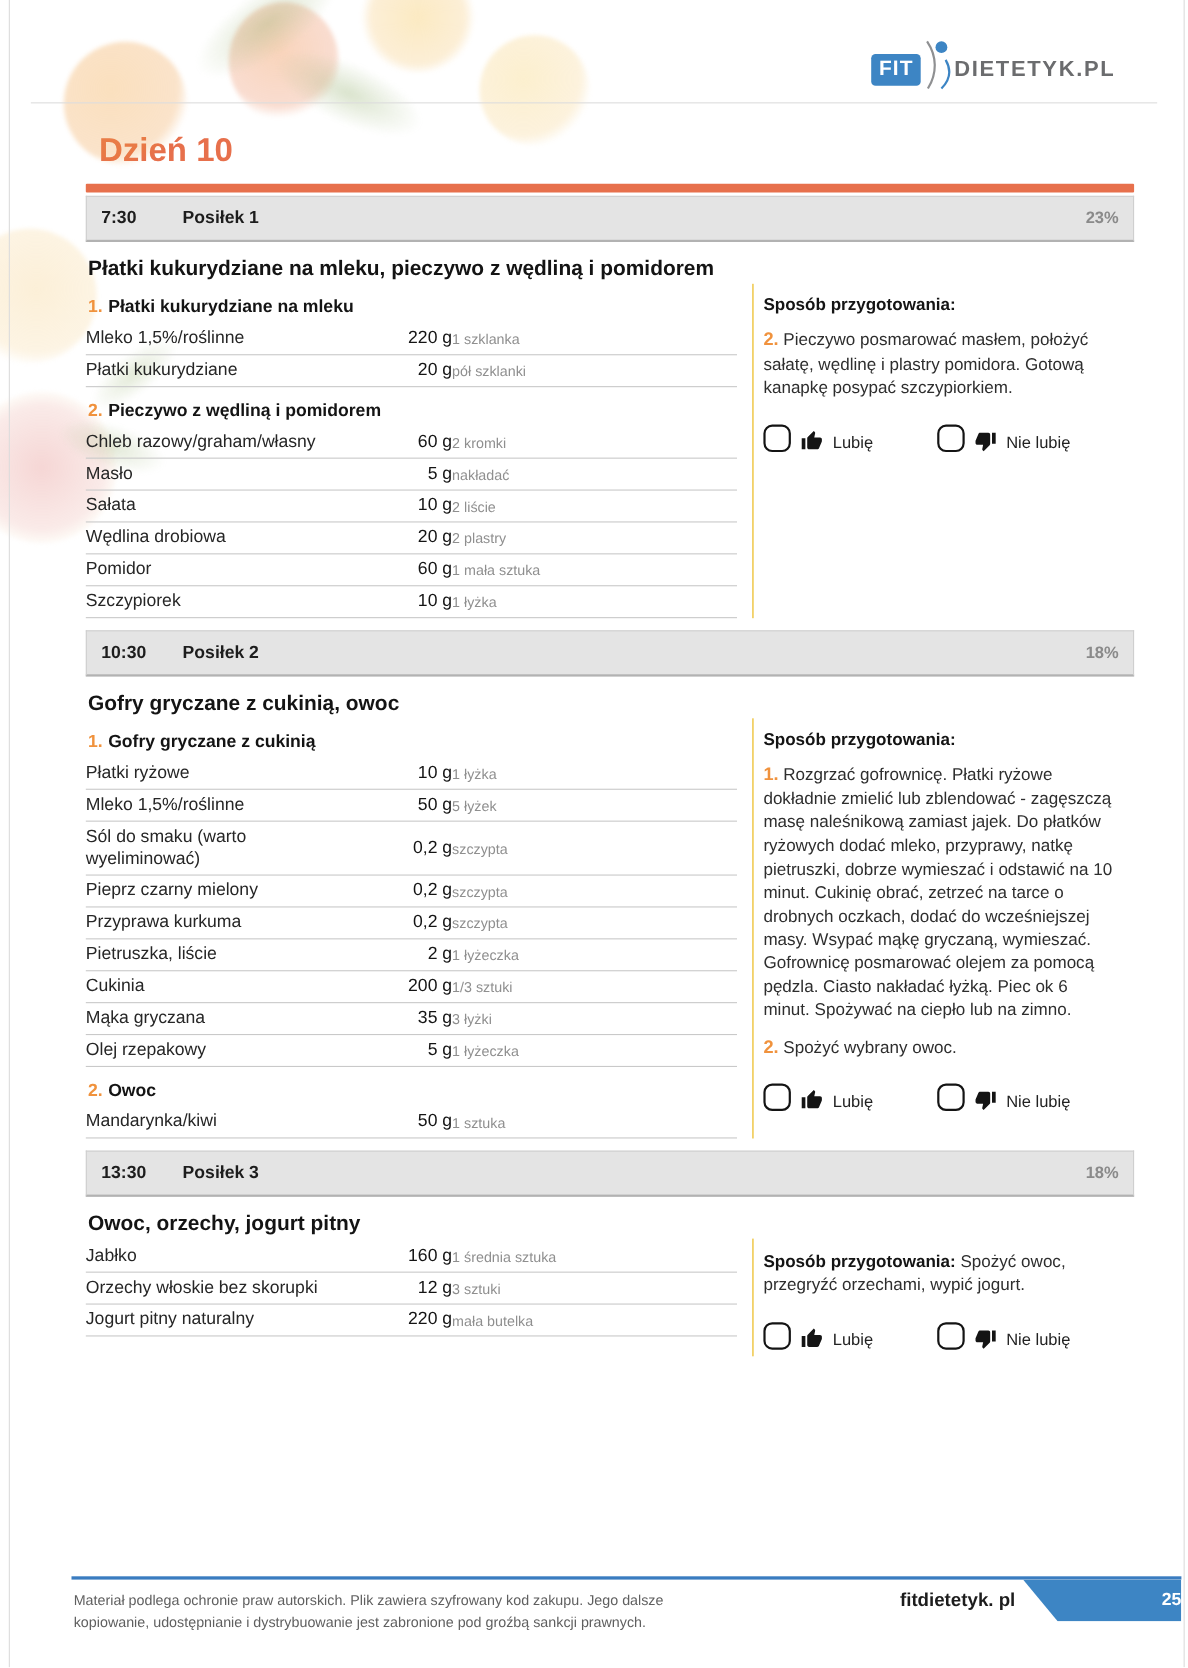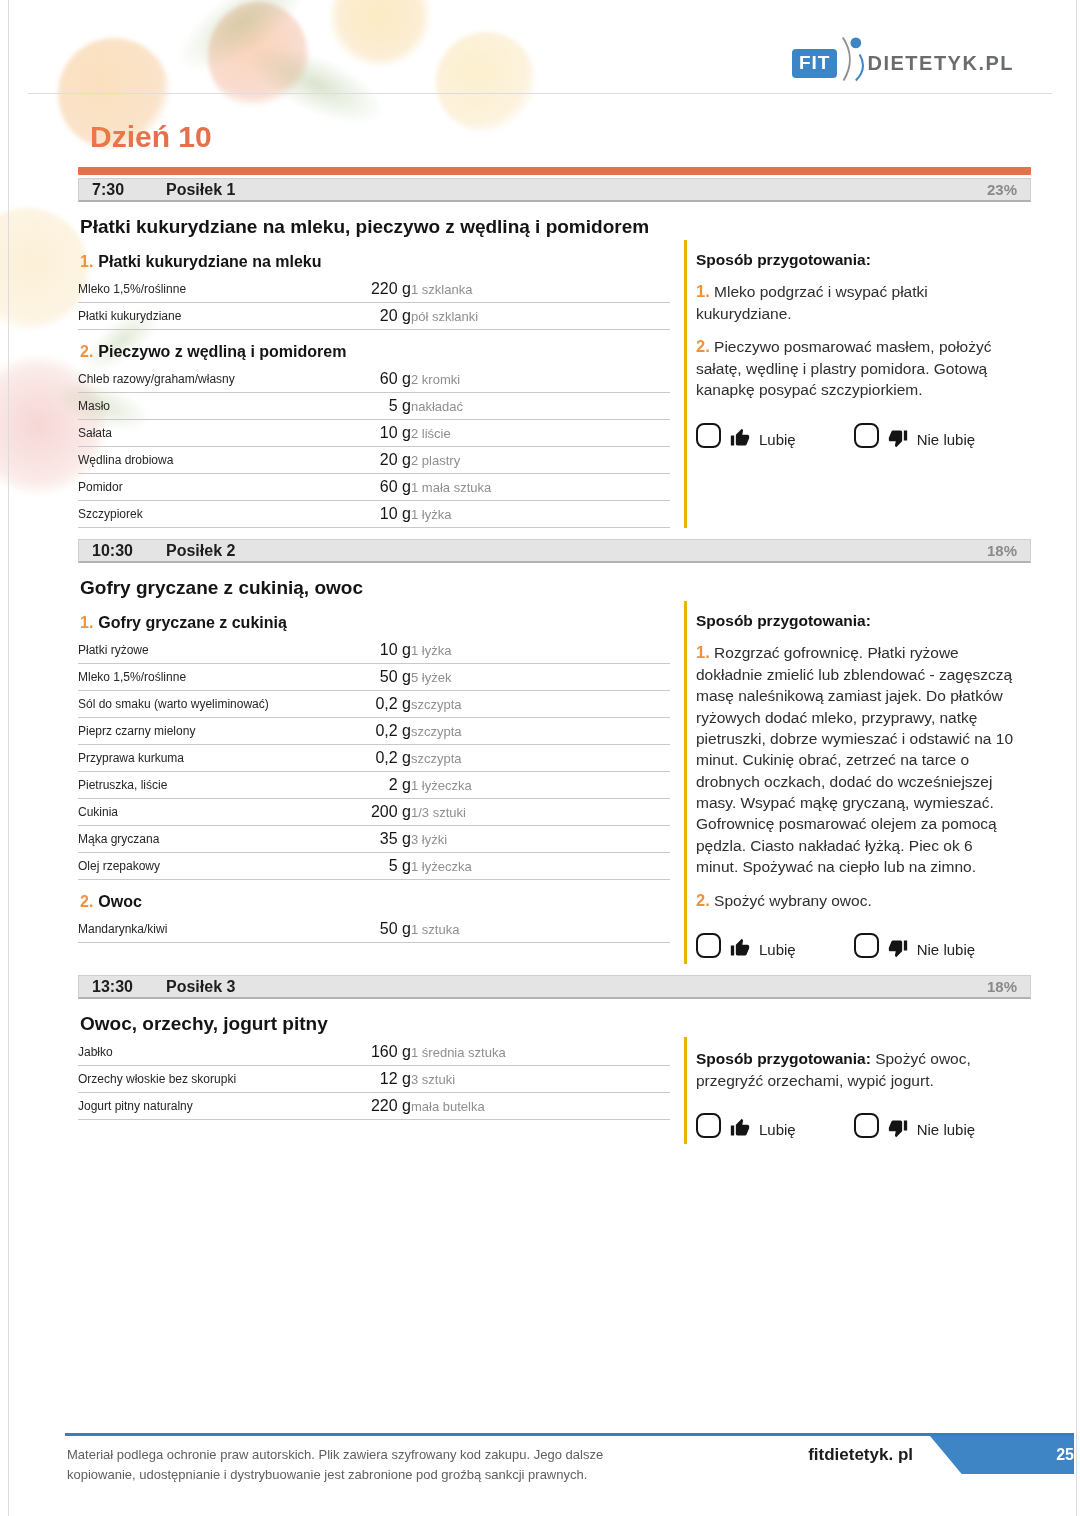--- a/index.html
+++ b/index.html
@@ -44,36 +44,36 @@
   .logo-text { color:#6b6c6e; font-weight:700; font-size:20px; letter-spacing:1.5px; margin-left:-2px; }
 
   
   .day-title { margin:26px 0 0 90px; font-size:30px; font-weight:700; color:#e7704c; }
   .accent-bar { margin:13px 0 0 78px; width:953px; height:8px; background:#e7704c; border-radius:1px; }
 
   
   .meals { margin-left:78px; width:953px; position:relative; }
   .meal { margin-top:3px; }
   .meal + .meal { margin-top:11px; }
-  .meal-bar { display:flex; align-items:center; height:24px; background:#e4e4e4;
+  .meal-bar { display:flex; align-items:center; height:42px; background:#e4e4e4;
               border:1px solid #cfcfcf; border-bottom:2px solid #b2b2b2; padding:0 13px; }
   .bar-time { width:74px; font-size:16px; font-weight:700; color:#1d1d1d; }
   .bar-name { font-size:16px; font-weight:700; color:#1d1d1d; }
   .bar-pct  { margin-left:auto; font-size:15px; font-weight:700; color:#8a8a8a; }
 
   .meal-title { margin:14px 0 0 2px; font-size:19px; font-weight:700; color:#141414; }
   .meal-body { display:flex; align-items:stretch; margin-top:2px; }
   .col-left { width:592px; }
-  .col-right { width:336px; margin-left:14px; border-left:3px solid #eab308; padding:11px 4px 0 9px; }
+  .col-right { width:336px; margin-left:14px; border-left:1px solid #eab308; padding:11px 4px 0 9px; }
 
   .sec-head { margin:13px 0 5px 2px; font-size:16px; font-weight:700; color:#141414; }
   .sec-num { color:#f0923d; margin-right:5px; }
   .ing-table { margin-top:2px; }
   .ing-row { display:flex; align-items:center; border-bottom:1px solid #c9c9c9; padding:4px 0; min-height:26px; }
-  .ing-name { width:257px; font-size:12px; color:#262626; line-height:1.25; padding-right:8px; }
+  .ing-name { width:257px; font-size:16px; color:#262626; line-height:1.25; padding-right:8px; }
   .ing-amount { width:76px; font-size:16px; color:#141414;text-align:right; }
   .ing-measure { flex:1; font-size:13px; color:#8f8f8f; }
 
   .prep-head { font-size:15.5px; font-weight:700; color:#141414; }
   .prep-inline { font-size:15.5px; color:#2e2e2e; line-height:1.38; }
   .prep-inline strong { color:#141414; }
   .step { margin-top:11px; font-size:15.5px; color:#2e2e2e; line-height:1.38; }
   .step-num { color:#f0923d; font-weight:700; font-size:16.5px; }
 
   .like-row { display:flex; align-items:center; margin-top:22px; margin-bottom:6px; }
@@ -82,21 +82,21 @@
   .checkbox { width:25px; height:25px; border:2.5px solid #141414; border-radius:8px; background:#fff; flex:0 0 auto; }
   .thumb { margin-left:9px; display:flex; align-items:center; }
   .thumb svg { width:20px; height:20px; fill:#141414; }
   .thumb.down svg { transform:rotate(180deg); }
   .like-label { font-size:15px; color:#222; margin-left:9px; }
 
   
   .footer { position:absolute; left:65px; top:1433px; width:1010px; height:70px; }
   .footer-line { position:absolute; left:0; right:1px; top:0; height:3px; background:#3a7cc0; }
   .copyright { position:absolute; left:2px; top:12px; width:545px; font-size:13px; color:#5f5f5f; line-height:1.5; }
-  .site { position:absolute; right:162px; top:12px; font-size:17px; font-weight:700; color:#1c1c1c; }
+  .site { position:absolute; right:152px; top:12px; font-size:17px; font-weight:700; color:#1c1c1c; }
   .page-badge { position:absolute; right:1px; top:3px; width:144px; height:38px; background:#3d85c4;
                 clip-path:polygon(0 0, 100% 0, 100% 100%, 22% 100%);
                 display:flex; align-items:center; justify-content:flex-end; padding-left:26px; }
   .page-badge span { color:#fff; font-size:16px; font-weight:700; }
 </style>
 </head>
 <body>
 
 <div class="page">
 
@@ -184,21 +184,20 @@
               </div>
               <div class="ing-row">
                 <span class="ing-name">Szczypiorek</span>
                 <span class="ing-amount">10 g</span>
                 <span class="ing-measure">1 łyżka</span>
               </div>
             </div>
           </div>
           <div class="col-right">
             <div class="prep-head">Sposób przygotowania:</div>
-            <p class="step"><span class="step-num">1.</span> <span>Mleko podgrzać i wsypać płatki kukurydziane.</span></p>
             <p class="step"><span class="step-num">2.</span> <span>Pieczywo posmarować masłem, położyć sałatę, wędlinę i plastry pomidora. Gotową kanapkę posypać szczypiorkiem.</span></p>
             <div class="like-row">
               <div class="like-group">
                 <span class="checkbox"></span>
                 <span class="thumb">
                   <svg viewBox="0 0 24 24">
                     <path d="M1 21h4V9H1v12zm22-11c0-1.1-.9-2-2-2h-6.31l.95-4.57.03-.32c0-.41-.17-.79-.44-1.06L14.17 1 7.59 7.59C7.22 7.95 7 8.45 7 9v10c0 1.1.9 2 2 2h9c.83 0 1.54-.5 1.84-1.22l3.02-7.05c.09-.23.14-.47.14-.73v-2z"></path>
                   </svg>
                 </span>
                 <span class="like-label">Lubię</span>

